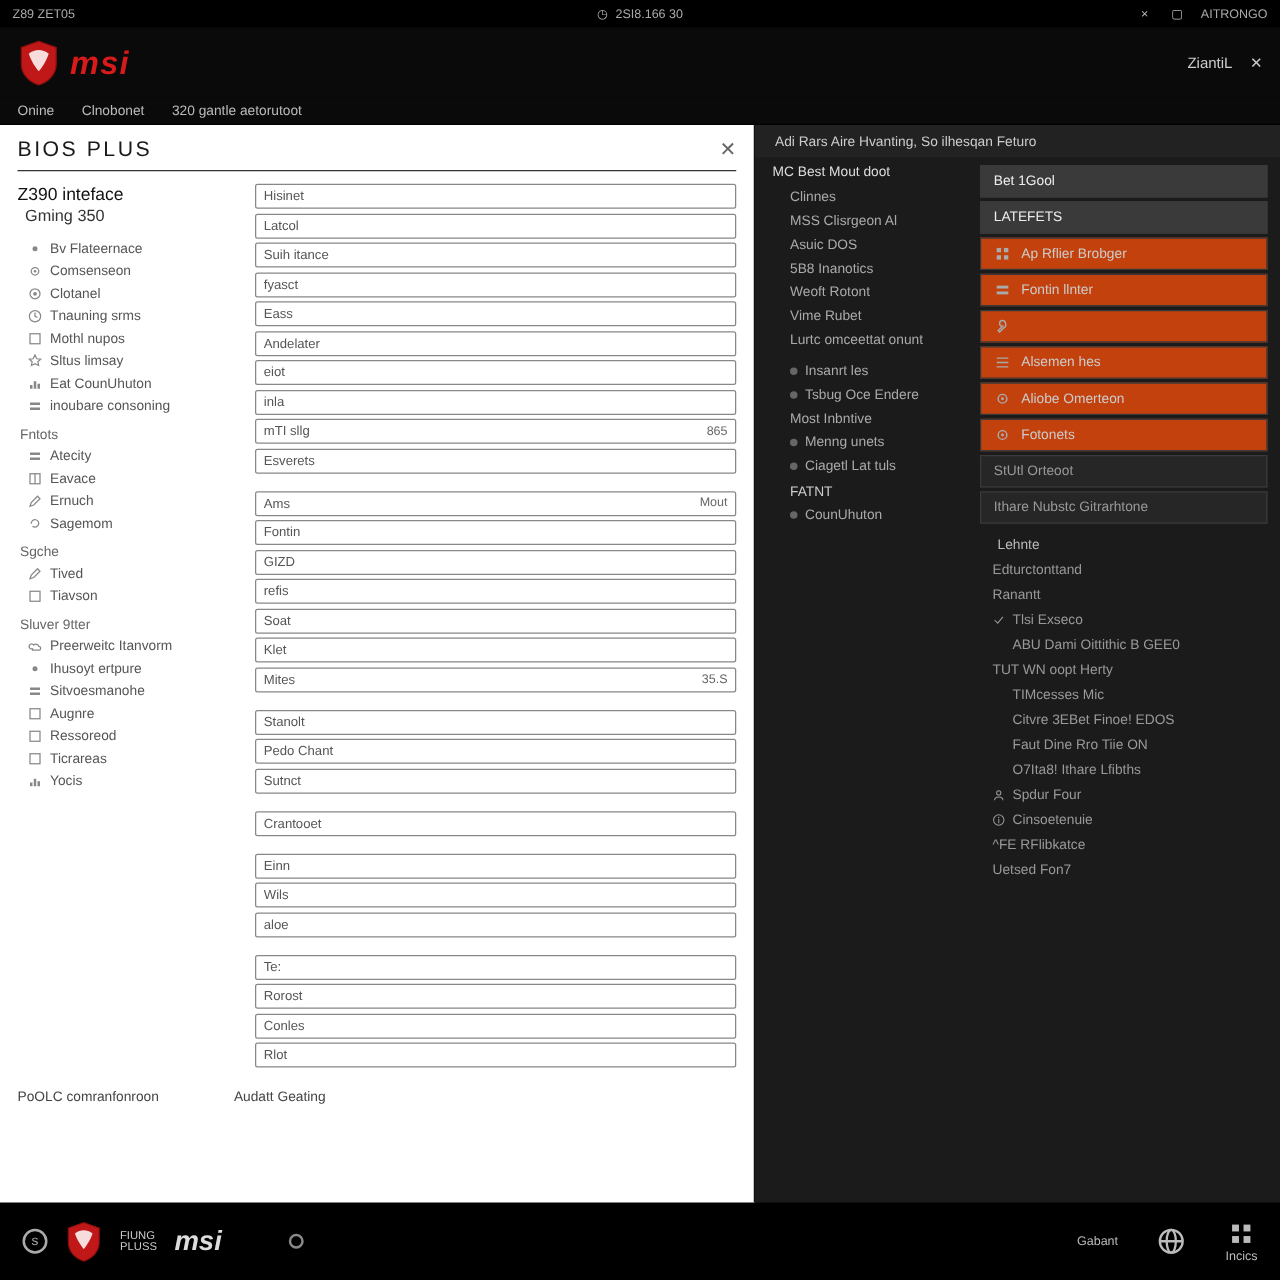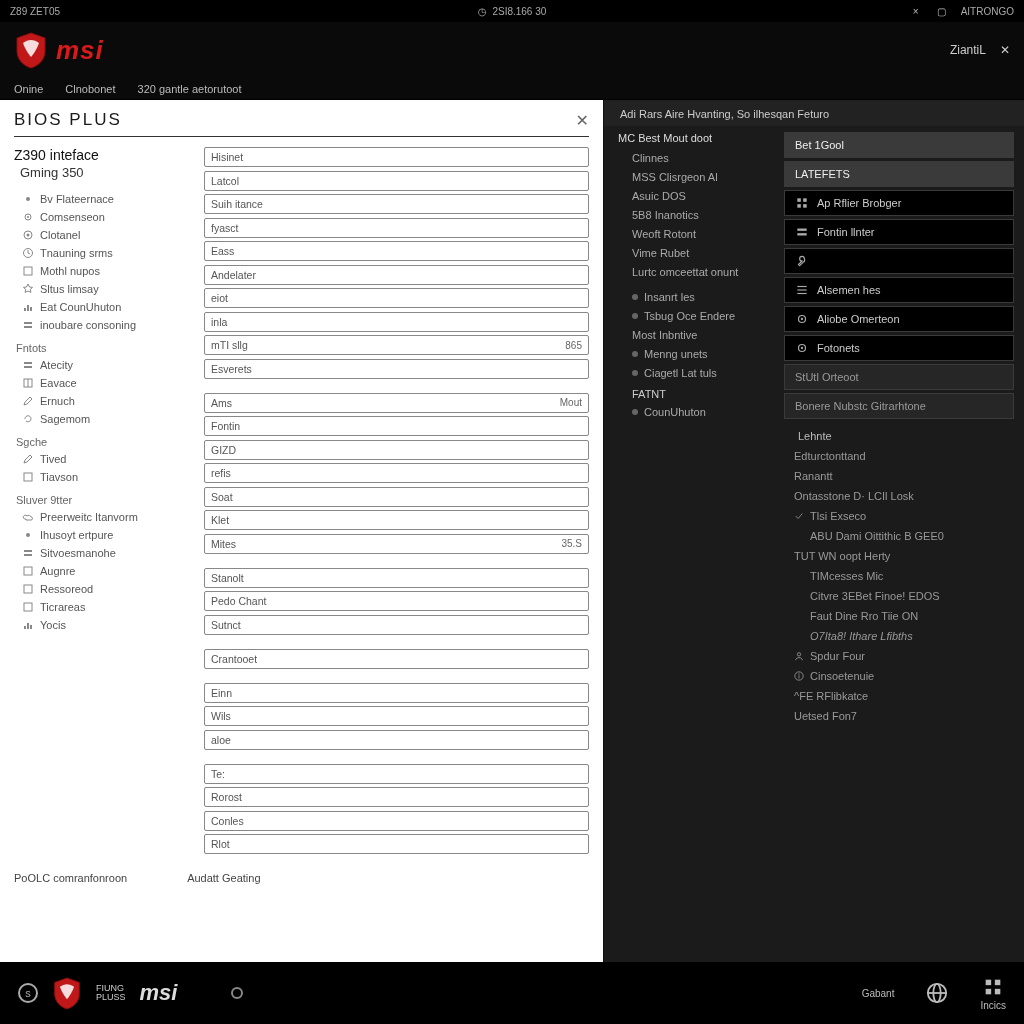--- a/index.html
+++ b/index.html
@@ -45,21 +45,21 @@
 
 .panel-right { flex:1; background:#1b1b1b; display:flex; flex-direction:column; }
 .pr-headerline { padding:8px 12px 6px 16px; font-size:11px; color:#ccc; background:#222; }
 .pr-columns { flex:1; display:flex; }
 .pr-col1 { width:180px; padding:6px 6px 6px 14px; font-size:11px; color:#bbb; }
 .pr-col1 .cat-title { font-size:11px; color:#ddd; margin-bottom:4px; }
 .pr-col1 .cat-item { padding:3.5px 0 3.5px 14px; color:#aaa; display:flex; align-items:center; gap:6px; }
 .pr-col1 .bullet { width:6px; height:6px; border-radius:50%; background:#666; display:inline-block; }
 .pr-col1 .group-lbl { padding:6px 0 2px 14px; color:#ccc; font-size:11px; }
 .pr-col2 { flex:1; padding:6px 10px 6px 0; font-size:11px; }
-.btnrow { background:#000000; border:1px solid #3a3a3a; height:26px; margin-bottom:3px; display:flex; align-items:center; padding:0 10px; color:#ccc; gap:8px; }
+.btnrow { background:#c2410c; border:1px solid #3a3a3a; height:26px; margin-bottom:3px; display:flex; align-items:center; padding:0 10px; color:#ccc; gap:8px; }
 .btnrow.header-look { background:#3a3a3a; color:#eee; }
 .btnrow .ic { width:14px; height:14px; color:#aaa; }
 .pr-sublist { padding:4px 0 0 10px; color:#999; }
 .pr-sublist .line { padding:4px 0; display:flex; align-items:center; gap:6px; }
 .pr-sublist .line .ic { width:10px; height:10px; display:inline-block; }
 
 
 .footer { height:62px; background:#000; display:flex; align-items:center; padding:0 18px; }
 .footer .left { display:flex; align-items:center; gap:14px; }
 .footer .circle { width:20px; height:20px; border:2px solid #aaa; border-radius:50%; display:flex; align-items:center; justify-content:center; font-size:11px; color:#aaa; }
@@ -506,34 +506,31 @@
                   <circle cx="6" cy="6" r="3" fill="none" stroke="currentColor"></circle>
                   <circle cx="6" cy="6" r="1" fill="currentColor"></circle>
                 </svg>
               </span>
               <span>Fotonets</span>
             </div>
             <div class="btnrow" style="background: rgb(38, 38, 38); color: rgb(153, 153, 153);">
               <span>StUtl Orteoot</span>
             </div>
             <div class="btnrow" style="background: rgb(38, 38, 38); color: rgb(153, 153, 153);">
-              <span>Bonere Nubstc Gitrarhtone</span>
+              <span>Ithare Nubstc Gitrarhtone</span>
             </div>
           </div>
         <div class="pr-sublist">
           <div style="color:#bbb;padding:4px 4px;">Lehnte</div>
           <div id="pr-sublist">
               <div class="line">
                 <span>Edturctonttand</span>
               </div>
               <div class="line">
                 <span>Ranantt</span>
-              </div>
-              <div class="line">
-                <span>Ontasstone D· LCIl Losk</span>
               </div>
               <div class="line">
                 <span class="ic">
                   <svg viewBox="0 0 12 12" width="100%" height="100%">
                     <path d="M2 6l3 3 5-6" fill="none" stroke="currentColor"></path>
                   </svg>
                 </span>
                 <span>Tlsi Exseco</span>
               </div>
               <div class="line" style="padding-left: 16px;">
@@ -544,21 +541,21 @@
               </div>
               <div class="line" style="padding-left: 16px;">
                 <span>TIMcesses Mic</span>
               </div>
               <div class="line" style="padding-left: 16px;">
                 <span>Citvre 3EBet Finoe! EDOS</span>
               </div>
               <div class="line" style="padding-left: 16px;">
                 <span>Faut Dine Rro Tiie ON</span>
               </div>
-              <div class="line" style="padding-left: 16px; font-style: italic;">
+              <div class="line" style="padding-left: 16px;">
                 <span>O7Ita8! Ithare Lfibths</span>
               </div>
               <div class="line">
                 <span class="ic">
                   <svg viewBox="0 0 12 12" width="100%" height="100%">
                     <circle cx="6" cy="4" r="2" fill="none" stroke="currentColor"></circle>
                     <path d="M2 11c0-2 2-3 4-3s4 1 4 3" fill="none" stroke="currentColor"></path>
                   </svg>
                 </span>
                 <span>Spdur Four</span>

